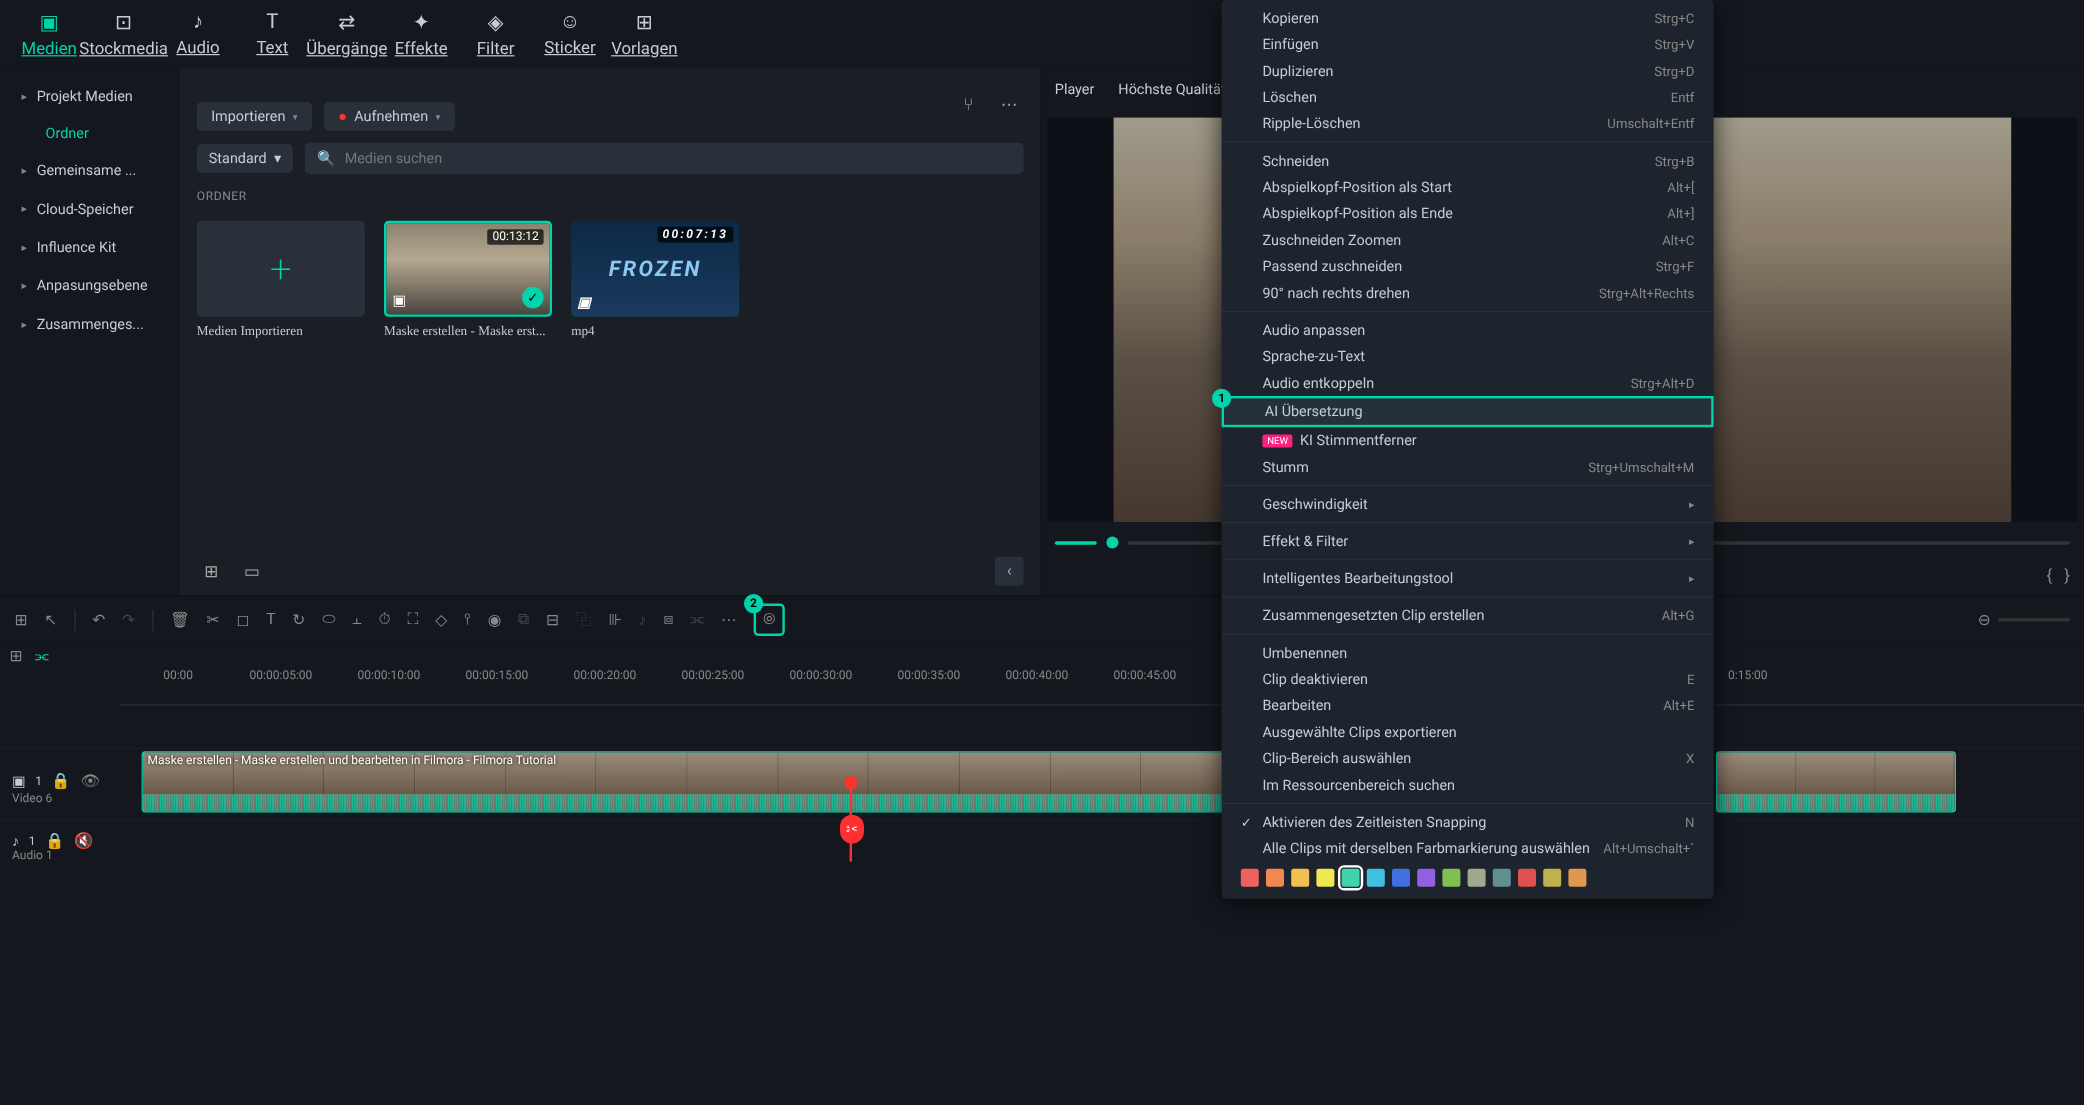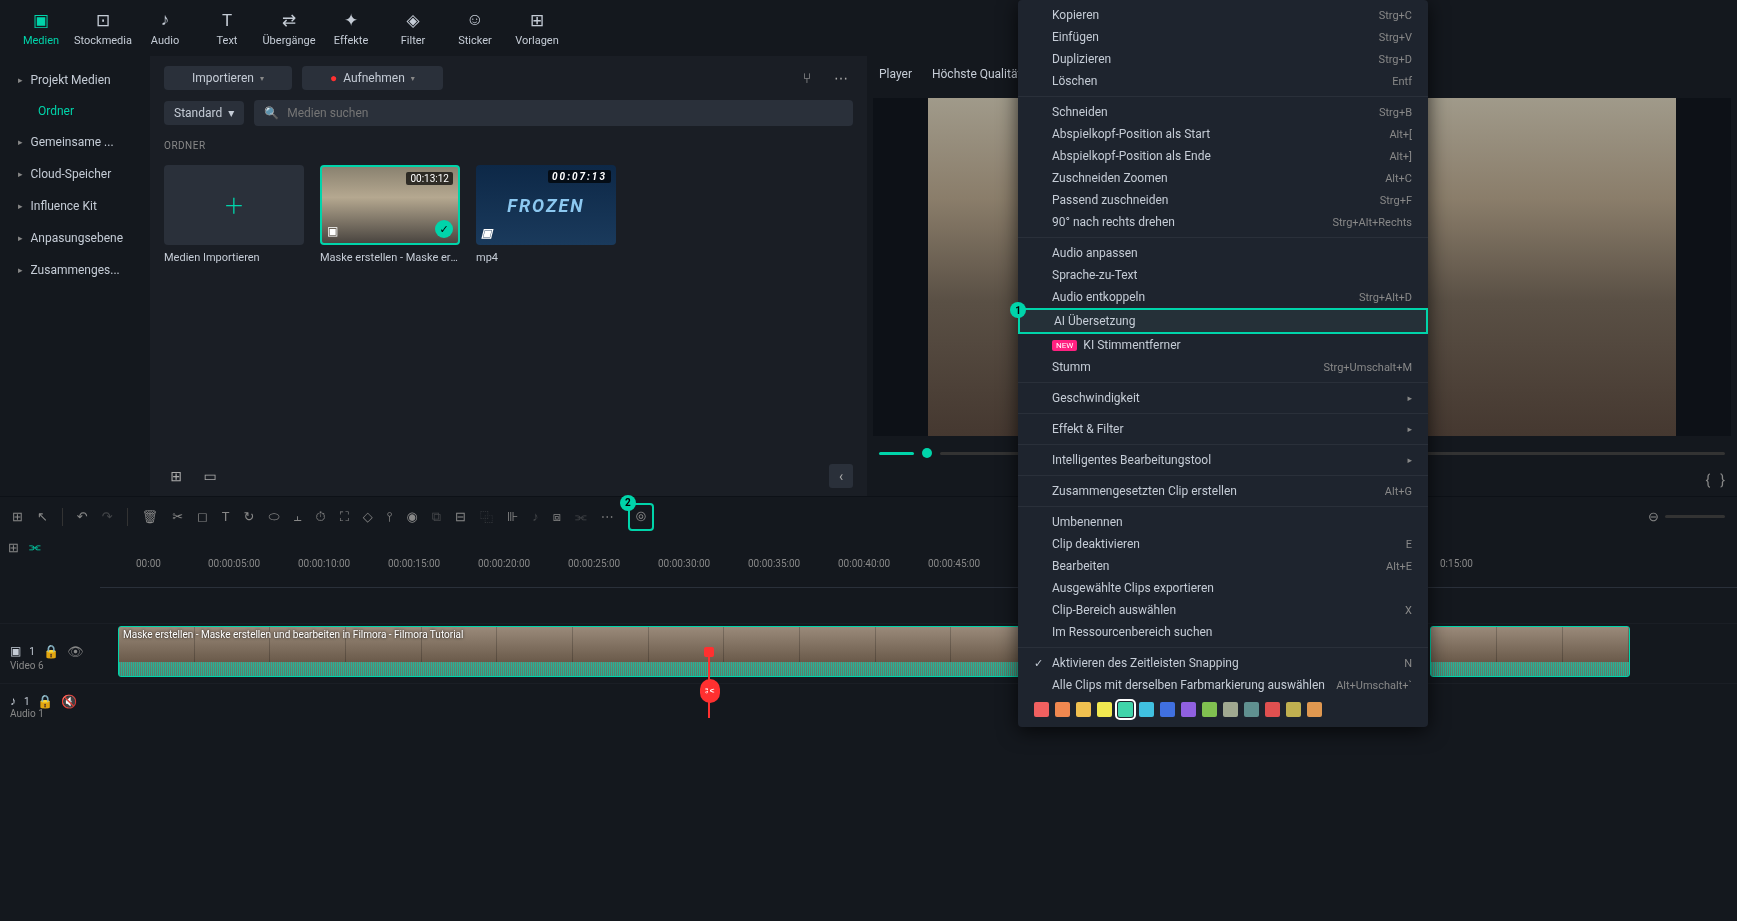--- a/index.html
+++ b/index.html
@@ -3,51 +3,51 @@
 <meta charset="utf-8">
 <style>
 * { margin:0; padding:0; box-sizing:border-box; font-family:-apple-system,BlinkMacSystemFont,"Segoe UI",Roboto,sans-serif; }
 body { background:#0d1117; color:#c5ccd6; font-size:12px; overflow:hidden; height:921px; width:1737px; }
 
 
 .top-toolbar { height:56px; background:#14181e; display:flex; align-items:center; padding:0 10px; gap:0; }
 .tool-btn { display:flex; flex-direction:column; align-items:center; justify-content:center; width:62px; height:56px; color:#c5ccd6; cursor:pointer; }
 .tool-btn.active { color:#00d4aa; }
 .tool-btn .ico { font-size:17px; margin-bottom:4px; }
-.tool-btn .lbl { font-size:11px; }
+.tool-btn .lbl { font-size:14px;text-decoration:underline; }
 
 
 .main { display:flex; height:440px; }
 .sidebar { width:150px; background:#14181e; padding:8px; }
 .side-item { display:flex; align-items:center; padding:9px 10px; font-size:12px; color:#c5ccd6; cursor:pointer; }
 .side-item .caret { margin-right:8px; font-size:9px; color:#888; }
 .side-sub { padding-left:30px; color:#00d4aa; padding-top:8px; padding-bottom:8px; font-size:12px; cursor:pointer; }
 
 .content { flex:1; background:#1a1e25; display:flex; flex-direction:column; }
 .content-top { display:flex; align-items:center; padding:10px 14px; gap:10px; }
-.btn-pill { background:#2a303a; border-radius:4px; padding:5px 28px; display:flex; align-items:center; gap:6px; font-size:12px; cursor:pointer; }
+.btn-pill { background:#2a303a; border-radius:4px; padding:5px 12px; display:flex; align-items:center; gap:6px; font-size:12px; cursor:pointer;margin-top:19px; }
 .btn-pill .caret { font-size:8px; color:#888; }
 .spacer { flex:1; }
 .icon-btn { width:24px; height:24px; display:flex; align-items:center; justify-content:center; color:#aaa; cursor:pointer; font-size:14px; }
 
 .search-row { display:flex; align-items:center; padding:0 14px 10px; gap:10px; }
 .drop { background:#2a303a; border-radius:4px; padding:5px 10px; font-size:12px; display:flex; align-items:center; gap:6px; cursor:pointer; }
 .search { flex:1; background:#2a303a; border-radius:4px; padding:6px 10px; display:flex; align-items:center; gap:8px; }
 .search input { background:transparent; border:none; color:#aaa; font-size:12px; outline:none; width:100%; }
 
 .folder-lbl { padding:4px 14px; font-size:10px; letter-spacing:0.5px; color:#888; }
 .media-grid { display:flex; gap:16px; padding:10px 14px; }
 .media-card { width:140px; }
 .thumb { width:140px; height:80px; background:#2a303a; border-radius:4px; position:relative; display:flex; align-items:center; justify-content:center; }
 .thumb.add { font-size:32px; color:#00d4aa; font-weight:200; }
 .thumb.selected { border:2px solid #00d4aa; }
 .thumb .dur { position:absolute; top:5px; right:5px; background:rgba(0,0,0,0.7); color:#fff; font-size:10px; padding:1px 4px; border-radius:2px; }
 .thumb .tick { position:absolute; bottom:5px; right:5px; width:18px; height:18px; background:#00d4aa; border-radius:50%; display:flex; align-items:center; justify-content:center; color:#000; font-size:11px; }
 .thumb .type-ico { position:absolute; bottom:5px; left:5px; font-size:12px; color:#fff; }
-.media-card .name { font-size:11px; margin-top:6px; color:#c5ccd6; white-space:nowrap; overflow:hidden; text-overflow:ellipsis; }
+.media-card .name { font-size:11px; margin-top:6px; color:#c5ccd6; white-space:nowrap; overflow:hidden; text-overflow:ellipsis;font-family:Liberation Serif, serif; }
 .thumb-person { background:linear-gradient(180deg,#8a8270 0%,#b5a890 40%,#4a4540 100%); }
 .thumb-frozen { background:linear-gradient(180deg,#0d2847 0%,#1a3a5c 100%); color:#8cc8f0; font-weight:bold; font-size:18px; font-style:italic; letter-spacing:2px; }
 
 .content-bottom { margin-top:auto; padding:8px 14px; display:flex; gap:10px; align-items:center; }
 
 
 .player-area { width:870px; background:#14181e; display:flex; flex-direction:column; position:relative; }
 .player-top { display:flex; align-items:center; padding:6px 12px; gap:10px; font-size:12px; }
 .player-view { flex:1; background:#0d1117; margin:6px; position:relative; }
 .vid-frame { position:absolute; left:55px; top:0; right:55px; bottom:0; background:linear-gradient(180deg,#a09a8a 0%,#8a7d6a 30%,#5a5045 60%,#453830 100%); }
@@ -377,20 +377,25 @@
     <div class="ctx-item">
       <span class="ctx-check"></span>
       <span class="ctx-label">Duplizieren</span>
       <span class="ctx-short">Strg+D</span>
     </div>
     <div class="ctx-item">
       <span class="ctx-check"></span>
       <span class="ctx-label">Löschen</span>
       <span class="ctx-short">Entf</span>
     </div>
+    <div class="ctx-item">
+      <span class="ctx-check"></span>
+      <span class="ctx-label">Ripple-Löschen</span>
+      <span class="ctx-short">Umschalt+Entf</span>
+    </div>
     <div class="ctx-sep"></div>
     <div class="ctx-item">
       <span class="ctx-check"></span>
       <span class="ctx-label">Schneiden</span>
       <span class="ctx-short">Strg+B</span>
     </div>
     <div class="ctx-item">
       <span class="ctx-check"></span>
       <span class="ctx-label">Abspielkopf-Position als Start</span>
       <span class="ctx-short">Alt+[</span>

